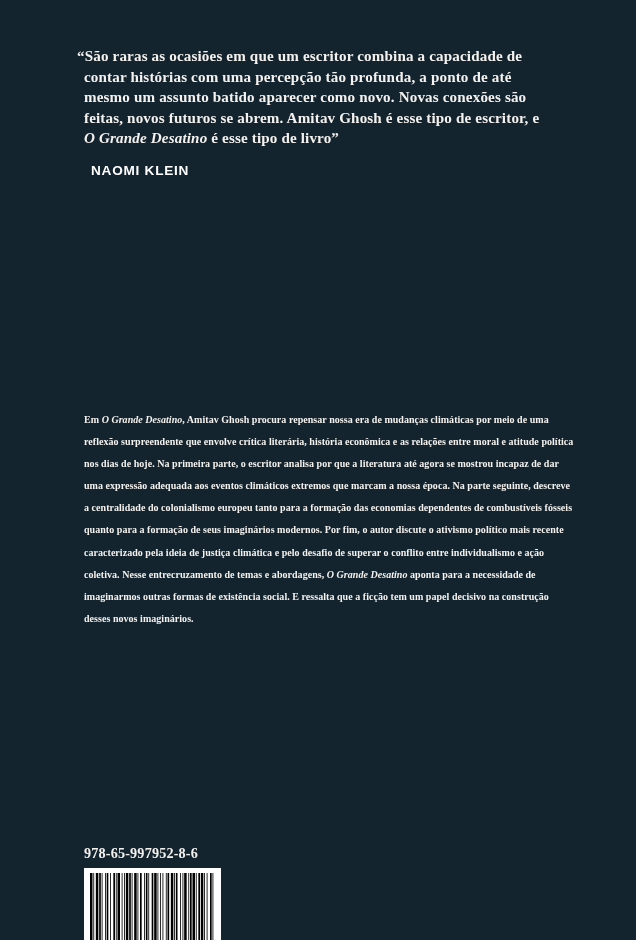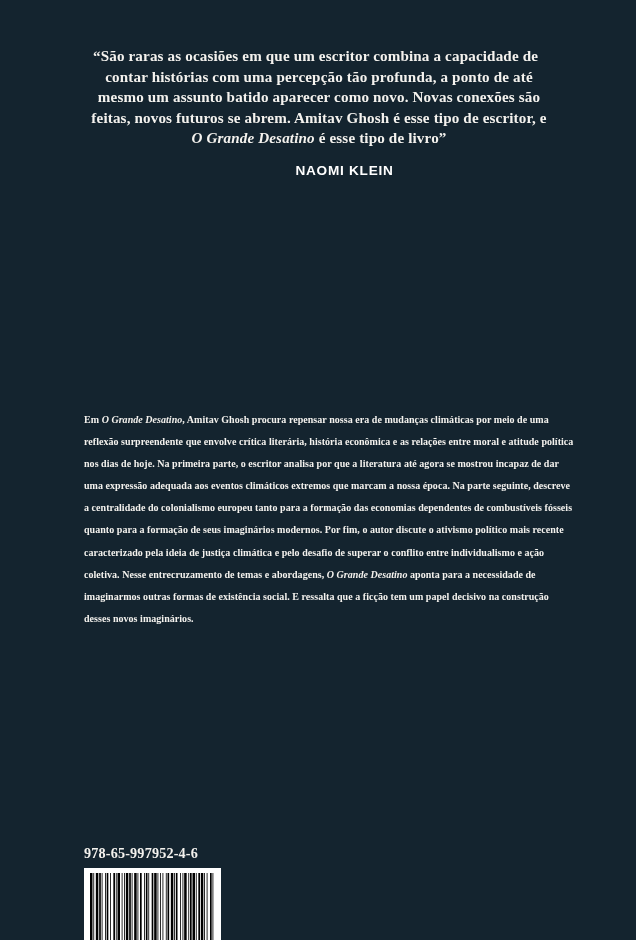--- a/index.html
+++ b/index.html
@@ -40,24 +40,23 @@
   }
   .blurb-author {
     margin-top: 14px;
     color: #ffffff;
     font-family: "Liberation Sans", sans-serif;
     font-weight: bold;
     font-size: 13.6px;
     letter-spacing: 0.055em;
     text-indent: 0;
     padding-left: 7px;
-    margin-left: 44px;
   }
 
-  #blurb-1 { top: 46px; text-align: center; }
+  #blurb-1 { top: 46px; }
   #blurb-2 { top: 211px; }
 
   
   .description {
     position: absolute;
     left: 84px;
     top: 409px;
     width: 492px;
     color: #f4f2ee;
     font-family: "Liberation Serif", serif;
@@ -110,21 +109,21 @@
   </div>
 
   <div class="blurb" id="blurb-2">
   </div>
 
   <div class="description">
     <span>Em </span><span class="ital">O Grande Desatino</span><span>, Amitav Ghosh procura repensar nossa era de mudanças climáticas por meio de uma reflexão surpreendente que envolve crítica literária, história econômica e as relações entre moral e atitude política nos dias de hoje. Na primeira parte, o escritor analisa por que a literatura até agora se mostrou incapaz de dar uma expressão adequada aos eventos climáticos extremos que marcam a nossa época. Na parte seguinte, descreve a centralidade do colonialismo europeu tanto para a formação das economias dependentes de combustíveis fósseis quanto para a formação de seus imaginários modernos. Por fim, o autor discute o ativismo político mais recente caracterizado pela ideia de justiça climática e pelo desafio de superar o conflito entre individualismo e ação coletiva. Nesse entrecruzamento de temas e abordagens, </span><span class="ital">O Grande Desatino</span><span> aponta para a necessidade de imaginarmos outras formas de existência social. E ressalta que a ficção tem um papel decisivo na construção desses novos imaginários.</span>
   </div>
 
   <div class="isbn-block">
-    <div class="isbn-number">978-65-997952-4-6</div>
+    <div class="isbn-number">978-65-997952-8-6</div>
     <div class="barcode-box">
       <svg class="barcode-bars" id="barcode-svg" viewBox="0 0 125 67" preserveAspectRatio="none" aria-hidden="true">
           <rect x="0.000" y="0" width="2.500" height="67" fill="#000000"></rect>
           <rect x="3.333" y="0" width="0.833" height="67" fill="#000000"></rect>
           <rect x="5.833" y="0" width="2.500" height="67" fill="#000000"></rect>
           <rect x="9.167" y="0" width="1.667" height="67" fill="#000000"></rect>
           <rect x="11.667" y="0" width="0.833" height="67" fill="#000000"></rect>
           <rect x="15.000" y="0" width="0.833" height="67" fill="#000000"></rect>
           <rect x="16.667" y="0" width="1.667" height="67" fill="#000000"></rect>
           <rect x="20.000" y="0" width="0.833" height="67" fill="#000000"></rect>

